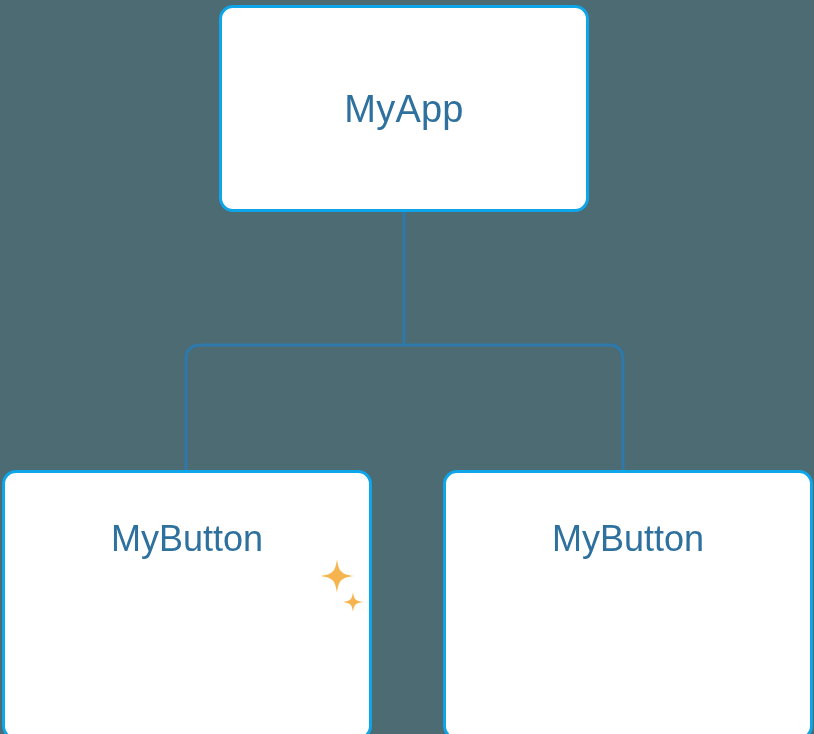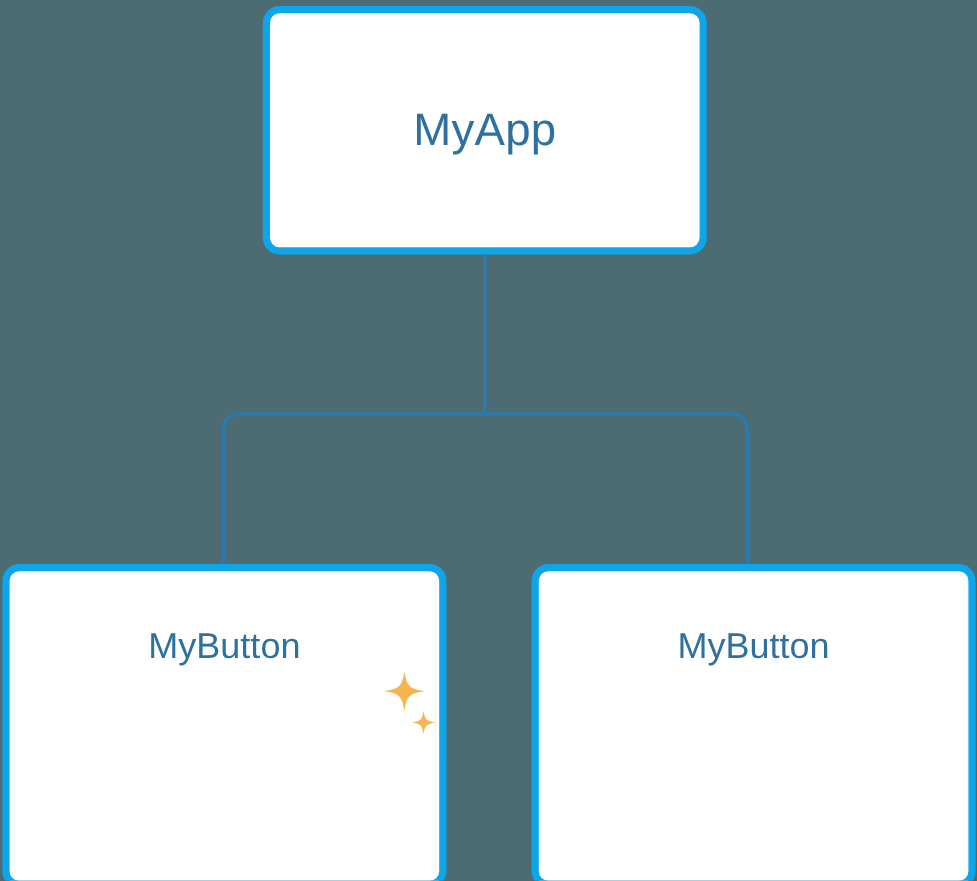--- a/index.html
+++ b/index.html
@@ -29,21 +29,21 @@
     width: 814px;
     height: 734px;
     z-index: 1;
     pointer-events: none;
   }
 
   
   .node {
     position: absolute;
     background: #ffffff;
-    border: 6px solid #0ea5e9;
+    border: 3px solid #0ea5e9;
     box-sizing: border-box;
     z-index: 2;
   }
 
   #node-myapp {
     left: 219px;
     top: 5px;
     width: 370px;
     height: 207px;
     border-radius: 14px;
@@ -77,21 +77,21 @@
     border-radius: 14px;
   }
 
   .button-title {
     position: absolute;
     top: 48px;
     left: 0;
     width: 100%;
     text-align: center;
     color: #2e709e;
-    font-size: 30px;
+    font-size: 36px;
     font-weight: 400;
     line-height: 1;
     white-space: nowrap;
   }
 
   
   .pill-wrap {
     position: absolute;
   }
 

